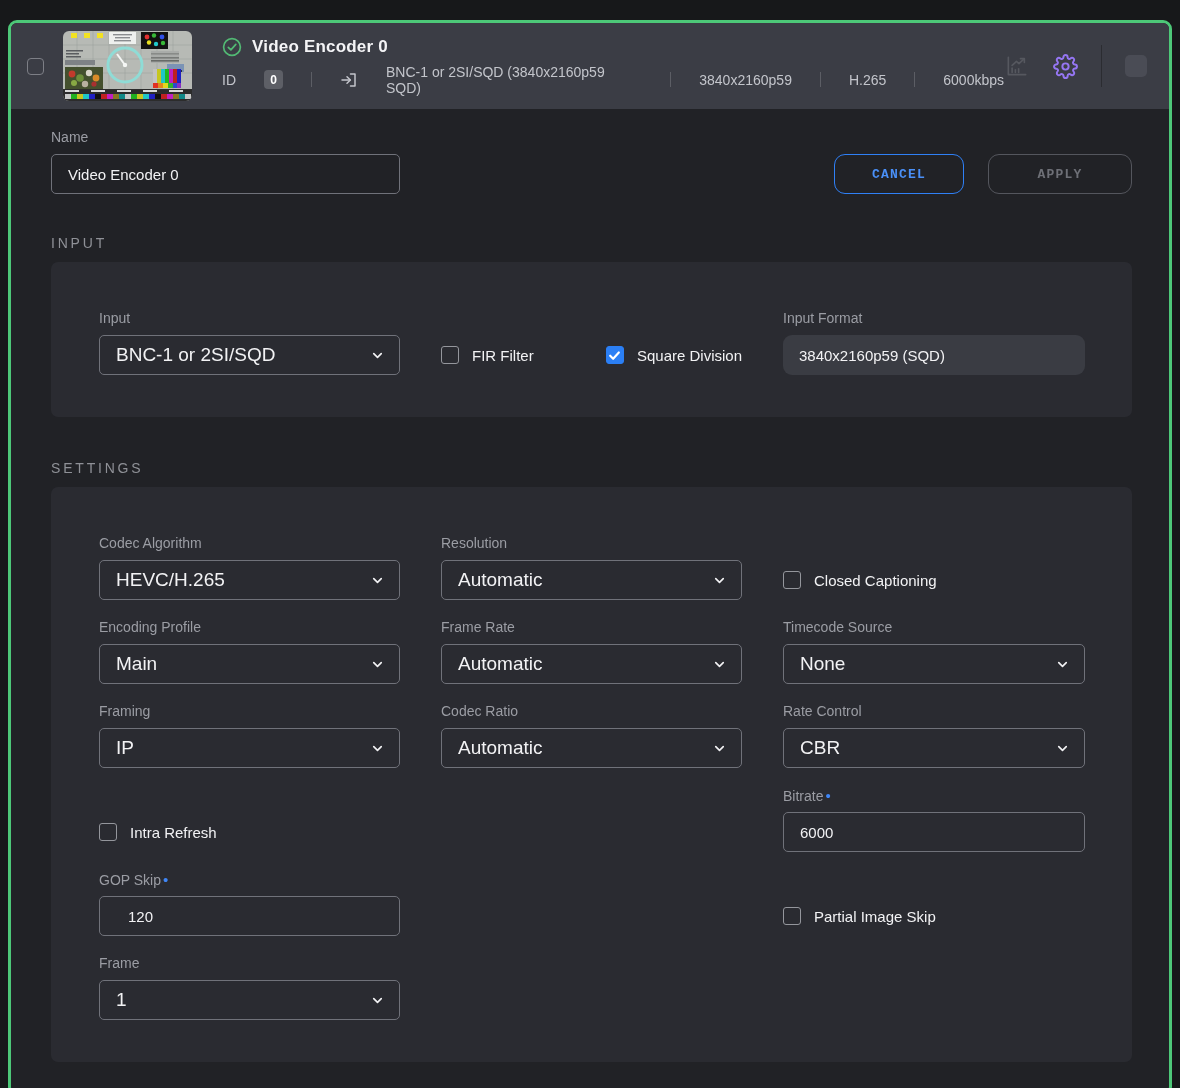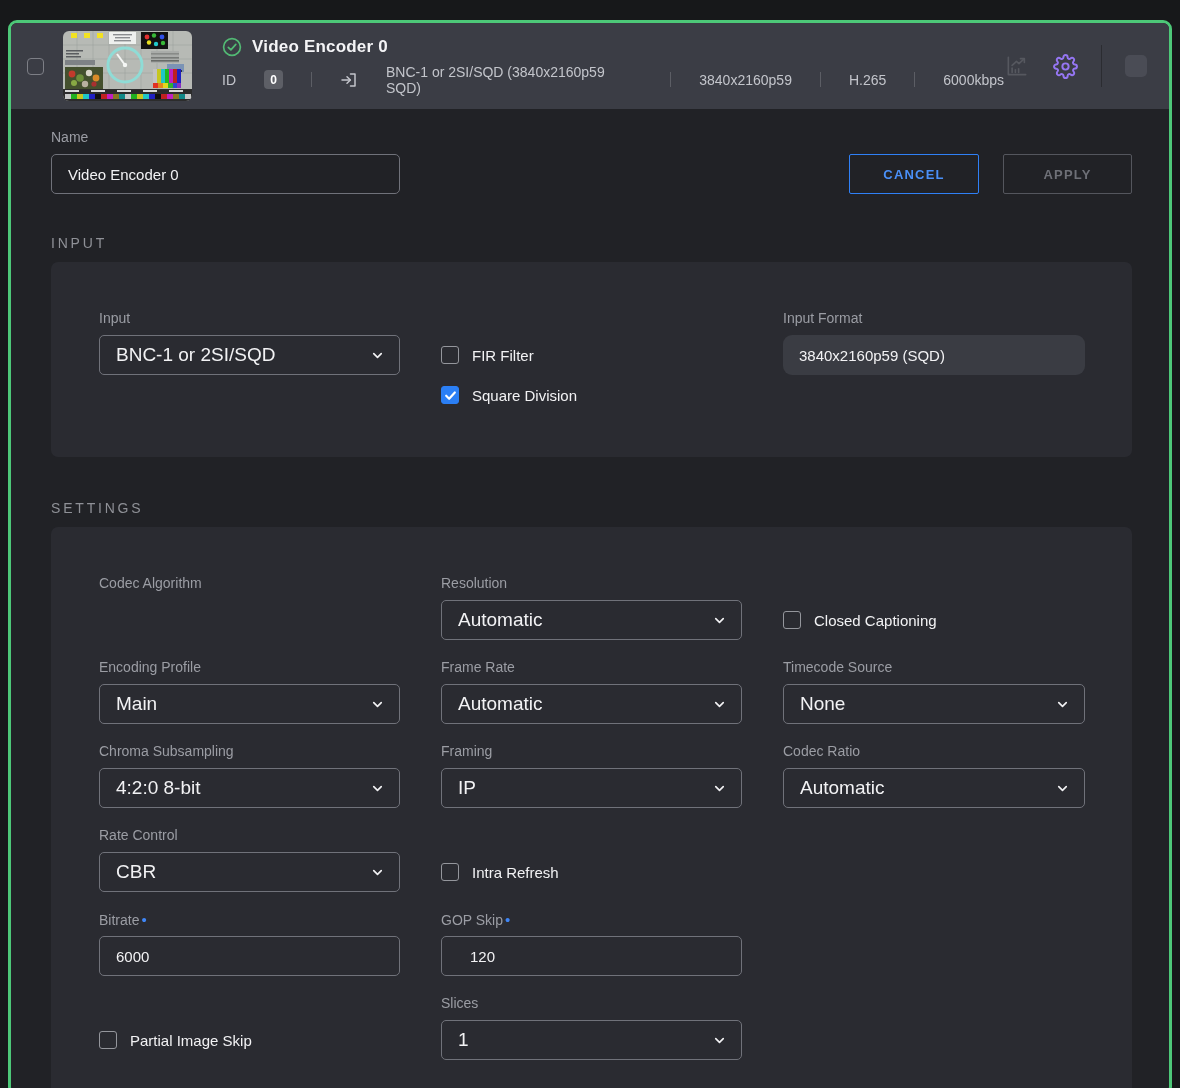--- a/index.html
+++ b/index.html
@@ -30,24 +30,24 @@
 
   
   .body { padding:20px 37px 0 40px; }
   .flabel { height:17px; line-height:17px; font-size:14px; color:#9b9da4;
     margin-bottom:8px; display:block; white-space:nowrap; }
   .name-row { display:flex; align-items:flex-end; justify-content:space-between; }
   .tinput { height:40px; background:transparent; border:1px solid #70727a; border-radius:5px;
     color:#f2f2f4; font-size:15px; padding:0 16px; outline:none; }
   .name-input { width:349px; }
   .btns { display:flex; gap:24px; }
-  .btn { height:40px; border-radius:2px; font-size:13px; font-weight:bold; letter-spacing:1.2px;
-    background:transparent; cursor:pointer; }
+  .btn { height:40px; border-radius:11px; font-size:13px; font-weight:bold; letter-spacing:1.2px;
+    background:transparent; cursor:pointer;font-family:Liberation Mono, monospace; }
   .btn-cancel { width:130px; border:1px solid #2f80f6; color:#4a90f8; }
-  .btn-apply  { width:129px; border:1px solid #54565d; color:#6e7077; cursor:default; }
+  .btn-apply  { width:144px; border:1px solid #54565d; color:#6e7077; cursor:default; }
 
   .section-heading { font-size:14px; letter-spacing:2.8px; color:#8f9197; }
   .sh-input    { margin:41px 0 11px; }
   .sh-settings { margin:43px 0 11px; }
 
   .panel { background:#2a2b31; border-radius:7px; padding:48px 47px 42px 48px; }
   .grid3 { display:grid; grid-template-columns:301px 301px 302px; column-gap:41px; row-gap:19px; }
 
   .select { height:40px; border:1px solid #70727a; border-radius:5px; display:flex;
     align-items:center; justify-content:space-between; padding:0 14px 0 16px;
@@ -55,21 +55,21 @@
   .readonly { height:40px; background:#3a3c43; border-radius:9px; display:flex;
     align-items:center; padding:0 16px; color:#f2f2f4; font-size:15px; }
 
   .checkbox-row { display:flex; align-items:center; gap:13px; height:40px; cursor:pointer; }
   .cb { width:18px; height:18px; border:1.5px solid #94969c; border-radius:3px; flex:none;
     display:flex; align-items:center; justify-content:center; }
   .cb svg { display:none; }
   .cb.checked { background:#2b7ff5; border-color:#2b7ff5; }
   .cb.checked svg { display:block; }
   .cb-label { color:#f2f2f4; font-size:15px; white-space:nowrap; }
-  .cb-pair { display:flex; justify-content:space-between;flex-direction:column; }
+  .cb-pair { display:flex; justify-content:space-between; }
 
   .req { color:#3f86f6; font-size:15px; margin-left:2px; }
 </style>
 </head>
 <body>
 
 <div class="window">
 
   <div class="header">
     <span class="hdr-checkbox"></span>
@@ -283,20 +283,28 @@
         <div class="readonly">3840x2160p59 (SQD)</div>
       </div>
     </div>
 
     <div class="section-heading sh-settings">SETTINGS</div>
 
     <div class="panel grid3">
 
       <div>
         <span class="flabel">Codec Algorithm</span>
+        <div class="select">
+          <span>HEVC/H.265</span>
+          <span style="display:flex;">
+              <svg width="15" height="15" viewBox="0 0 24 24" fill="none" stroke="#f2f2f4" stroke-width="2.6" stroke-linecap="round" stroke-linejoin="round">
+                <polyline points="6 9 12 15 18 9"></polyline>
+              </svg>
+            </span>
+        </div>
       </div>
       <div>
         <span class="flabel">Resolution</span>
         <div class="select">
           <span>Automatic</span>
           <span style="display:flex;">
               <svg width="15" height="15" viewBox="0 0 24 24" fill="none" stroke="#f2f2f4" stroke-width="2.6" stroke-linecap="round" stroke-linejoin="round">
                 <polyline points="6 9 12 15 18 9"></polyline>
               </svg>
             </span>
@@ -340,31 +348,20 @@
           <span>None</span>
           <span style="display:flex;">
               <svg width="15" height="15" viewBox="0 0 24 24" fill="none" stroke="#f2f2f4" stroke-width="2.6" stroke-linecap="round" stroke-linejoin="round">
                 <polyline points="6 9 12 15 18 9"></polyline>
               </svg>
             </span>
         </div>
       </div>
 
       <div>
-        <span class="flabel">Chroma Subsampling</span>
-        <div class="select">
-          <span>4:2:0 8-bit</span>
-          <span style="display:flex;">
-              <svg width="15" height="15" viewBox="0 0 24 24" fill="none" stroke="#f2f2f4" stroke-width="2.6" stroke-linecap="round" stroke-linejoin="round">
-                <polyline points="6 9 12 15 18 9"></polyline>
-              </svg>
-            </span>
-        </div>
-      </div>
-      <div>
         <span class="flabel">Framing</span>
         <div class="select">
           <span>IP</span>
           <span style="display:flex;">
               <svg width="15" height="15" viewBox="0 0 24 24" fill="none" stroke="#f2f2f4" stroke-width="2.6" stroke-linecap="round" stroke-linejoin="round">
                 <polyline points="6 9 12 15 18 9"></polyline>
               </svg>
             </span>
         </div>
       </div>
@@ -415,21 +412,21 @@
       <div>
         <span class="flabel"></span>
         <div class="checkbox-row">
           <span class="cb">
             
           </span>
           <span class="cb-label">Partial Image Skip</span>
         </div>
       </div>
       <div>
-        <span class="flabel">Slices</span>
+        <span class="flabel">Frame</span>
         <div class="select">
           <span>1</span>
           <span style="display:flex;">
               <svg width="15" height="15" viewBox="0 0 24 24" fill="none" stroke="#f2f2f4" stroke-width="2.6" stroke-linecap="round" stroke-linejoin="round">
                 <polyline points="6 9 12 15 18 9"></polyline>
               </svg>
             </span>
         </div>
       </div>
       <div></div>

